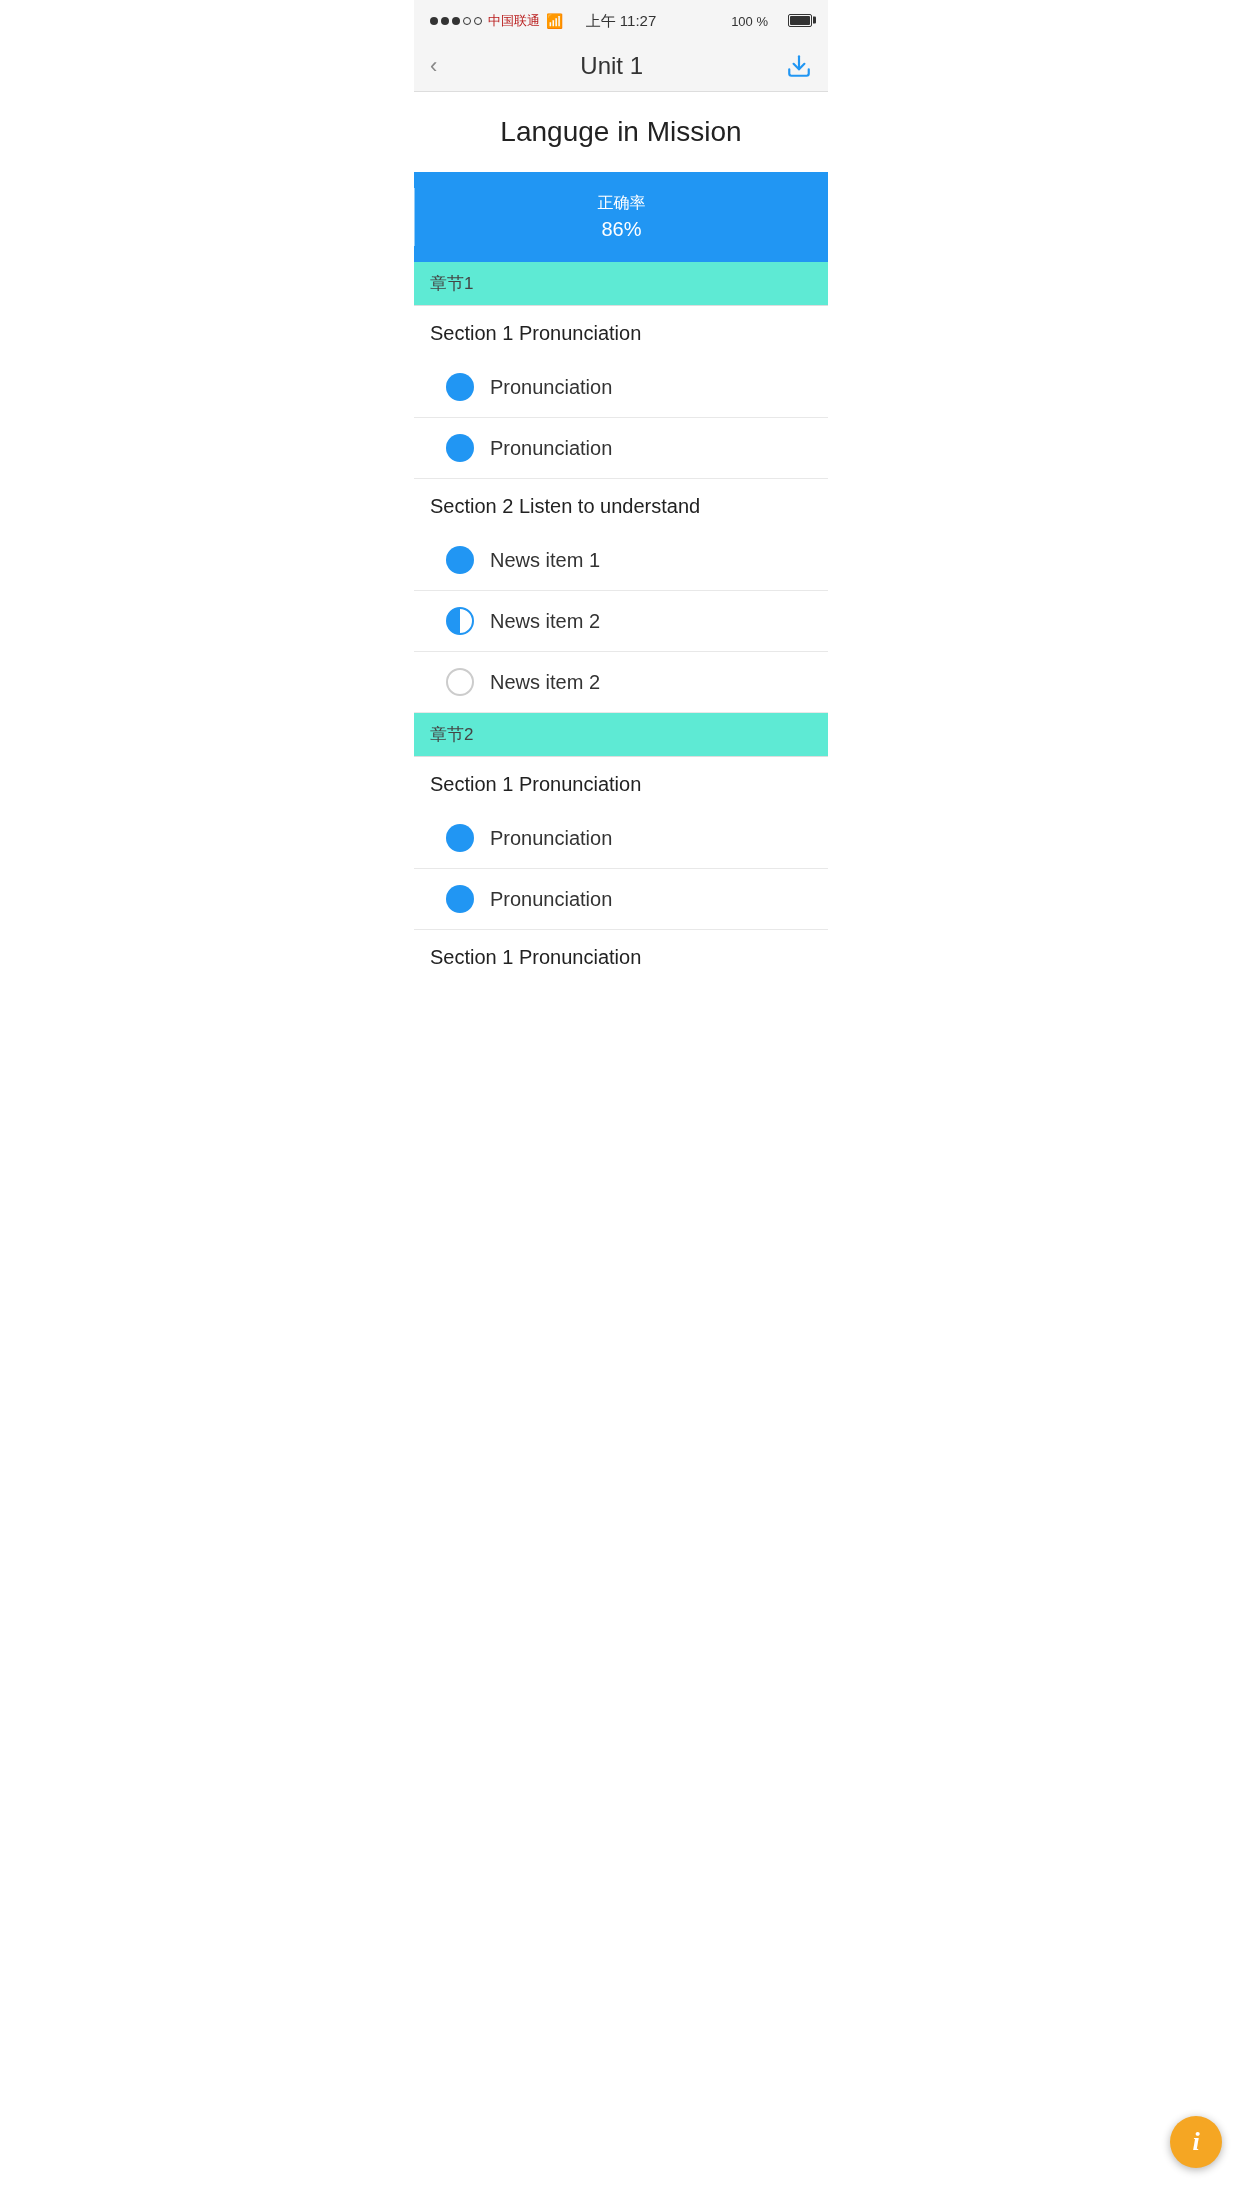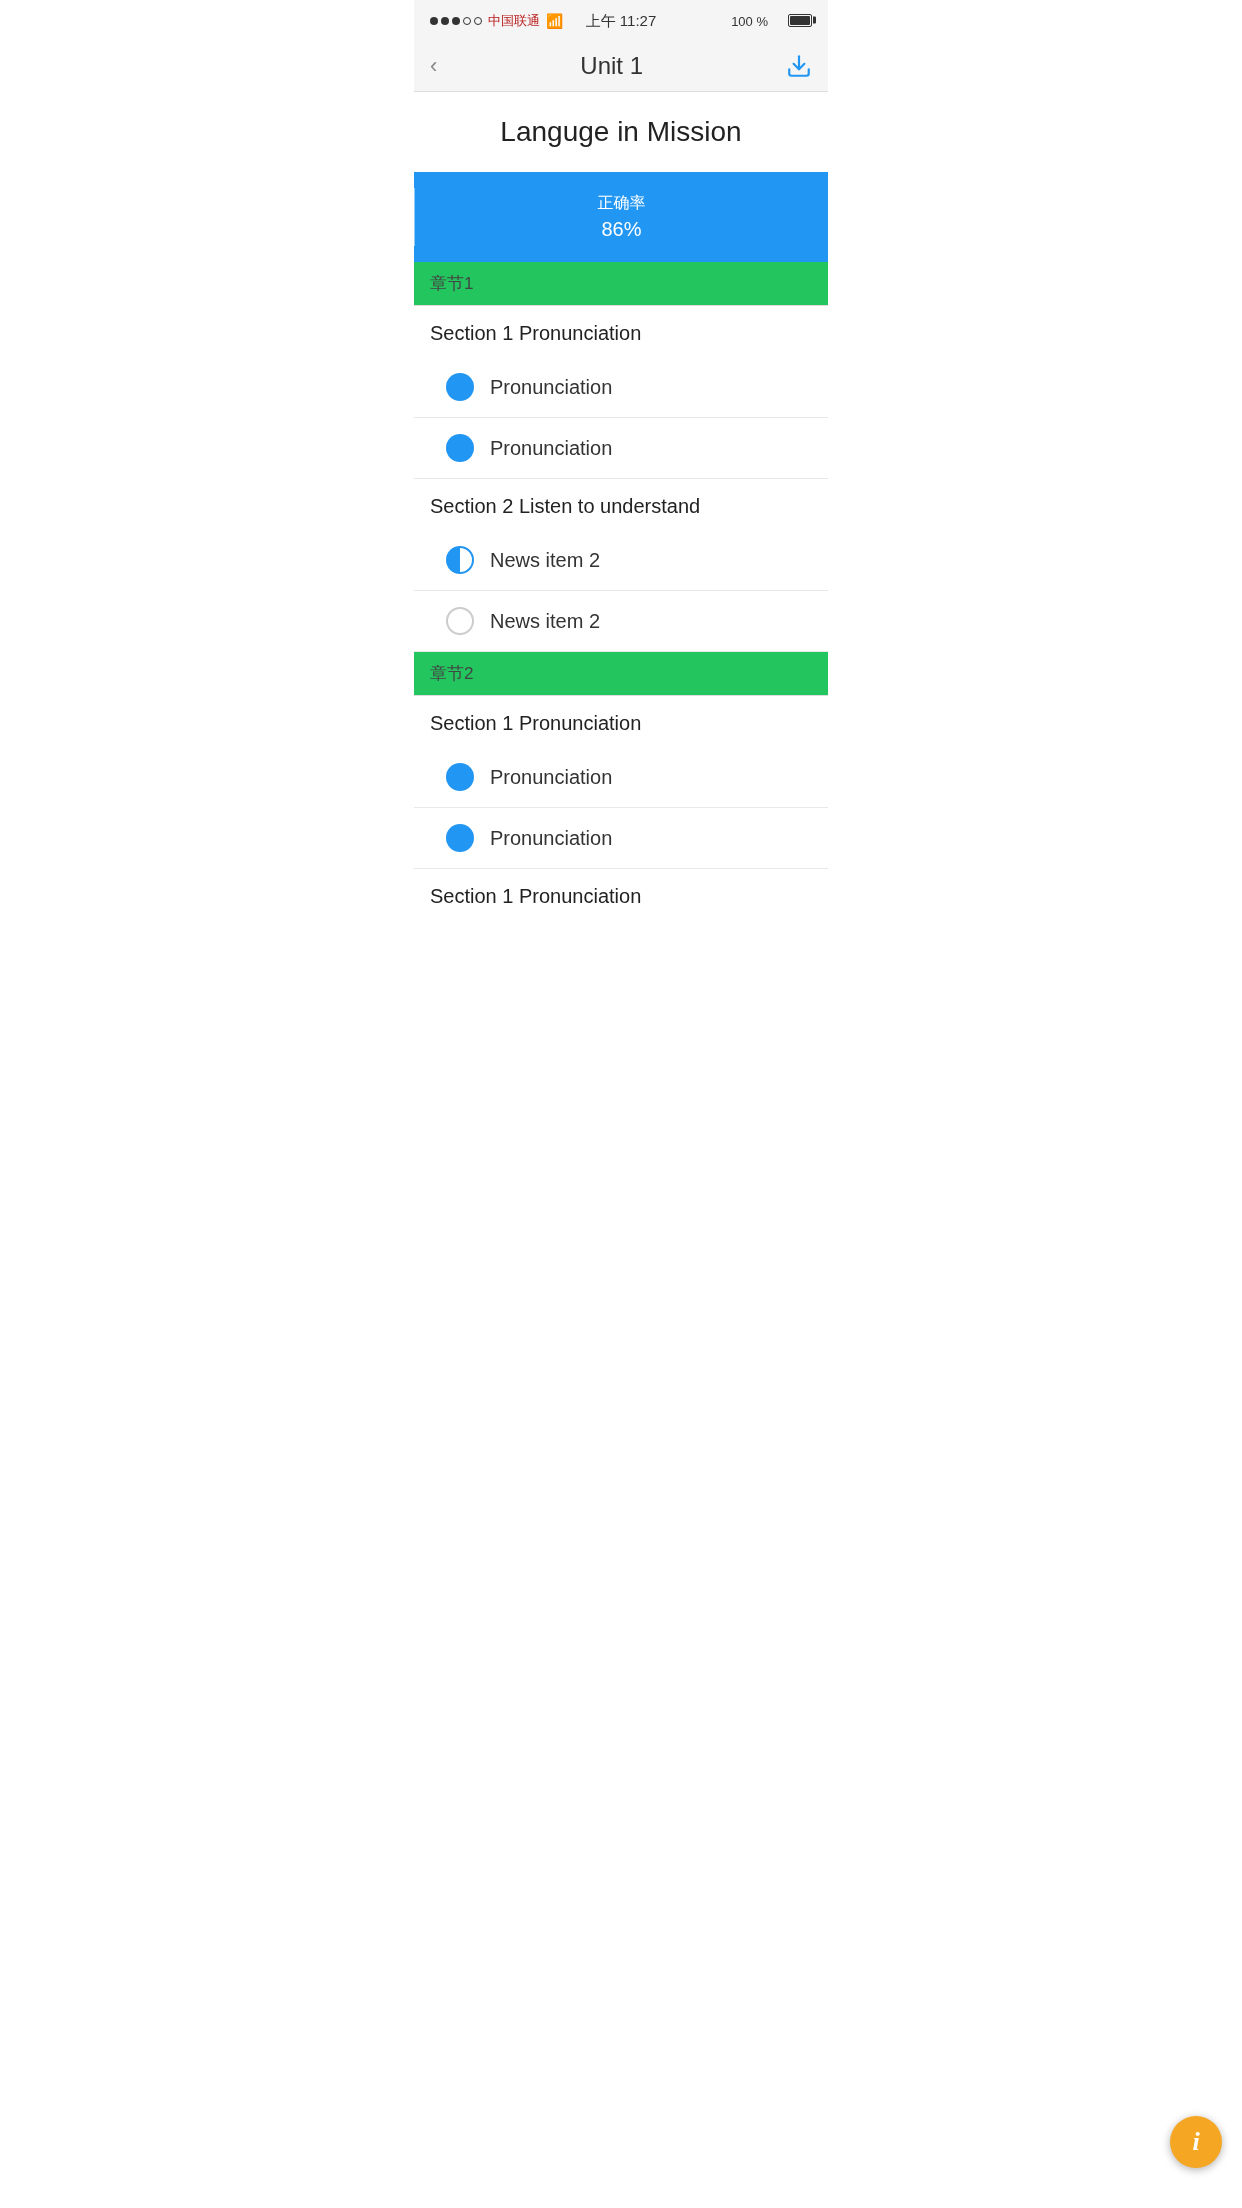--- a/index.html
+++ b/index.html
@@ -153,21 +153,21 @@
       font-weight: 400;
     }
     .stat-divider {
       width: 1px;
       background: rgba(255,255,255,0.5);
       margin: 16px 0;
     }
 
     
     .chapter-header {
-      background: #22c55e;
+      background: #5eead4;
       padding: 10px 16px;
       font-size: 17px;
       color: #444;
       border-bottom: 1px solid #ddd;
     }
 
     
     .section-title {
       padding: 16px 16px 12px;
       font-size: 20px;
@@ -296,20 +296,24 @@
     <div class="list-item">
       <div class="circle-full"></div>
       <span class="list-item-label">Pronunciation</span>
     </div>
     <div class="list-item">
       <div class="circle-full"></div>
       <span class="list-item-label">Pronunciation</span>
     </div>
     <div class="section-title">Section 2 Listen to understand</div>
     <div class="list-item">
+      <div class="circle-full"></div>
+      <span class="list-item-label">News item 1</span>
+    </div>
+    <div class="list-item">
       <div class="circle-half"></div>
       <span class="list-item-label">News item 2</span>
     </div>
     <div class="list-item">
       <div class="circle-empty"></div>
       <span class="list-item-label">News item 2</span>
     </div>
     <div class="chapter-header">章节2</div>
     <div class="section-title">Section 1 Pronunciation</div>
     <div class="list-item">

